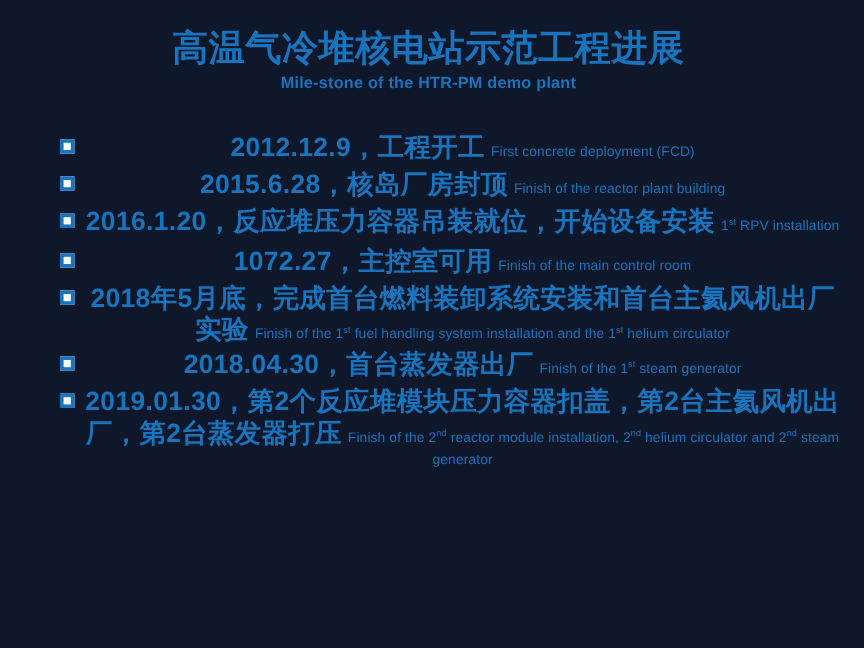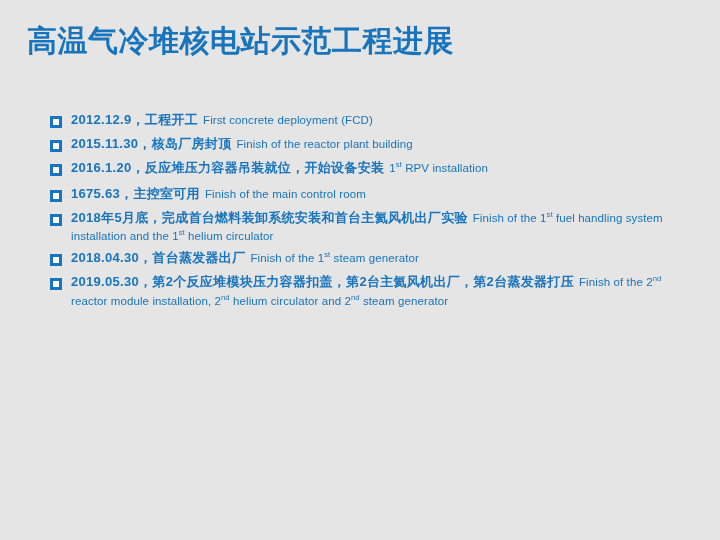--- a/index.html
+++ b/index.html
@@ -10,22 +10,23 @@
     width: 720px;
     height: 540px;
     background: #ffffff;
     font-family: "Liberation Sans", "DejaVu Sans", sans-serif;
     overflow: hidden;
   }
   .slide {
     position: relative;
     width: 720px;
     height: 540px;
-    background: #e5e5e5;
+    background: #0f172a;
     box-sizing: border-box;
+    text-align: center;
   }
   .header {
     position: absolute;
     left: 27px;
     top: 24px;
     width: 660px;
   }
   .slide-title {
     color: #1874BC;
     font-size: 30px;
@@ -62,21 +63,21 @@
     width: 12px;
     height: 12px;
     border: 3px solid #1874BC;
     box-sizing: border-box;
     background: #ffffff;
   }
   .bullet-body {
     display: block;
   }
   .zh {
-    font-size: 13px;
+    font-size: 22px;
     font-weight: bold;
     letter-spacing: 0.3px;
   }
   .en {
     font-size: 11.5px;
     font-weight: normal;
     letter-spacing: 0.1px;
     margin-left: 5px;
   }
   .en sup {
@@ -88,55 +89,56 @@
   .bullet-item.tall { margin-bottom: 7px; }
   .bullet-item.snug { margin-bottom: 3px; }
 </style>
 </head>
 <body>
 
 <div class="slide">
 
   <div class="header">
     <div class="slide-title">高温气冷堆核电站示范工程进展</div>
+    <div class="slide-subtitle">Mile-stone of the HTR-PM demo plant</div>
   </div>
 
   <div class="bullet-list">
 
     <div class="bullet-item">
       <span class="bullet-marker"></span>
       <span class="bullet-body"><span class="zh">2012.12.9，工程开工</span><span class="en"><span>First  concrete deployment (FCD)</span></span></span>
     </div>
 
     <div class="bullet-item">
       <span class="bullet-marker"></span>
-      <span class="bullet-body"><span class="zh">2015.11.30，核岛厂房封顶</span><span class="en"><span>Finish of the reactor plant building</span></span></span>
+      <span class="bullet-body"><span class="zh">2015.6.28，核岛厂房封顶</span><span class="en"><span>Finish of the reactor plant building</span></span></span>
     </div>
 
     <div class="bullet-item tall">
       <span class="bullet-marker"></span>
       <span class="bullet-body"><span class="zh">2016.1.20，反应堆压力容器吊装就位，开始设备安装</span><span class="en"><span>1</span><sup>st</sup><span> RPV installation</span></span></span>
     </div>
 
     <div class="bullet-item">
       <span class="bullet-marker"></span>
-      <span class="bullet-body"><span class="zh">1675.63，主控室可用</span><span class="en"><span>Finish of the main control room</span></span></span>
+      <span class="bullet-body"><span class="zh">1072.27，主控室可用</span><span class="en"><span>Finish of the main control room</span></span></span>
     </div>
 
 
 
     <div class="bullet-item snug">
       <span class="bullet-marker"></span>
       <span class="bullet-body"><span class="zh">2018年5月底，完成首台燃料装卸系统安装和首台主氦风机出厂实验</span><span class="en"><span>Finish of the 1</span><sup>st</sup><span> fuel handling system installation and the 1</span><sup>st</sup><span> helium circulator</span></span></span>
     </div>
 
     <div class="bullet-item">
       <span class="bullet-marker"></span>
       <span class="bullet-body"><span class="zh">2018.04.30，首台蒸发器出厂</span><span class="en"><span>Finish of the 1</span><sup>st</sup><span> steam generator</span></span></span>
     </div>
 
     <div class="bullet-item">
       <span class="bullet-marker"></span>
-      <span class="bullet-body"><span class="zh">2019.05.30，第2个反应堆模块压力容器扣盖，第2台主氦风机出厂，第2台蒸发器打压</span><span class="en"><span>Finish of the 2</span><sup>nd</sup><span> reactor module installation, 2</span><sup>nd</sup><span> helium circulator and 2</span><sup>nd</sup><span> steam generator</span></span></span>
+      <span class="bullet-body"><span class="zh">2019.01.30，第2个反应堆模块压力容器扣盖，第2台主氦风机出厂，第2台蒸发器打压</span><span class="en"><span>Finish of the 2</span><sup>nd</sup><span> reactor module installation, 2</span><sup>nd</sup><span> helium circulator and 2</span><sup>nd</sup><span> steam generator</span></span></span>
     </div>
 
   </div>
 </div>
 
 </body></html>

